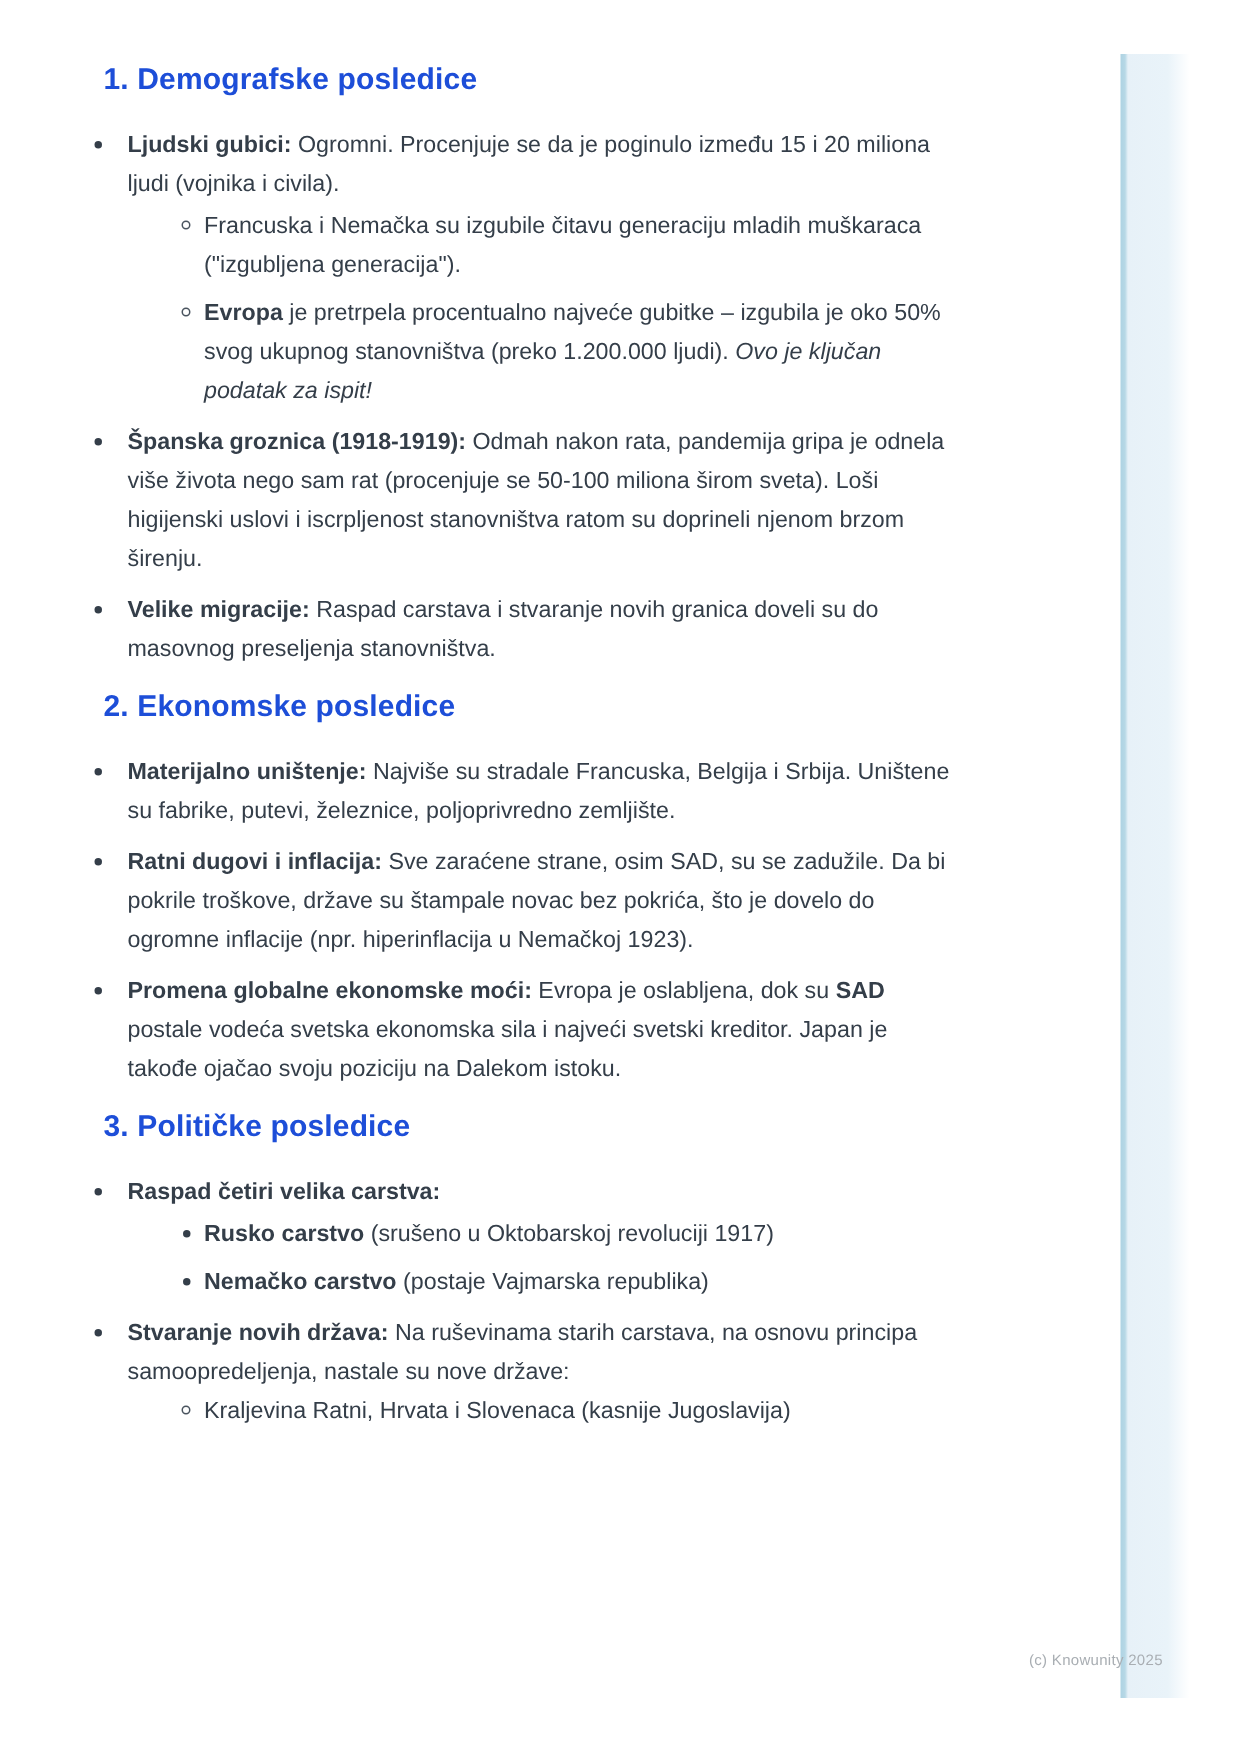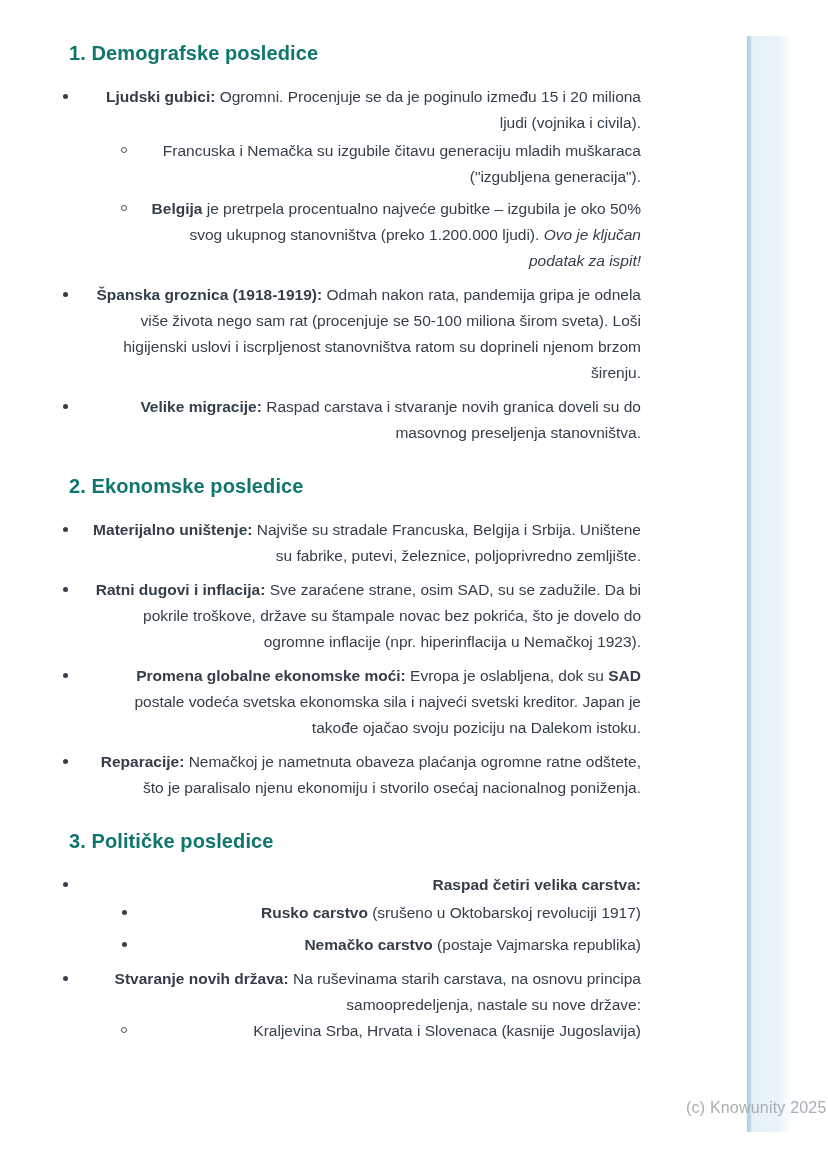--- a/index.html
+++ b/index.html
@@ -20,56 +20,55 @@
       #aed3e3 0px, #b7d8e6 3px,
       #e7f1f8 5px, #e9f3f9 68%,
       rgba(255,255,255,0) 100%);
     z-index: 1;
   }
 
   
   .watermark {
     position: absolute;
     left: 686px; top: 1101px;
-    font-size: 16px; line-height: 14px;
+    font-size: 10px; line-height: 14px;
     color: #a9aeb3;
     z-index: 3;
     letter-spacing: 0.2px;
     white-space: nowrap;
   }
 
   .content {
     position: absolute;
     left: 69px; top: 40px;
     width: 572px;
     z-index: 2;
     color: #343e49;
     font-size: 15.5px;
     line-height: 26px;
   }
 
   section.block { margin: 0; }
-  section.block + section.block { margin-top: 27px; }
+  section.block + section.block { margin-top: 12px; }
 
   h2.heading {
     margin: 0 0 18px 0;
     font-size: 20px;
     line-height: 26px;
     font-weight: 700;
-    color: #0f766e;
+    color: #1d4ed8;
     letter-spacing: 0.1px;
   }
 
   ul.list, ul.sub { list-style: none; margin: 0; padding: 0; }
 
   li.li {
     position: relative;
     padding-left: 16px;
     margin-bottom: 8px;
-    text-align: right;
   }
   li.li:last-child { margin-bottom: 0; }
 
   .txt { margin: 0; }
 
   
   .mk { position: absolute; display: block; }
   .mk.disc {
     width: 5px; height: 5px; border-radius: 50%;
     background: #343e49;
@@ -107,21 +106,21 @@
       <li class="li">
         <span class="mk disc"></span>
         <p class="txt"><span class="b">Ljudski gubici:</span><span> Ogromni. Procenjuje se da je poginulo između 15 i 20 miliona ljudi (vojnika i civila).</span></p>
         <ul class="sub">
           <li class="li">
             <span class="mk circ"></span>
             <p class="txt"><span>Francuska i Nemačka su izgubile čitavu generaciju mladih muškaraca ("izgubljena generacija").</span></p>
           </li>
           <li class="li">
             <span class="mk circ"></span>
-            <p class="txt"><span class="b">Belgija</span><span> je pretrpela procentualno najveće gubitke – izgubila je oko 50% svog ukupnog stanovništva (preko 1.200.000 ljudi). </span><span class="i">Ovo je ključan podatak za ispit!</span></p>
+            <p class="txt"><span class="b">Evropa</span><span> je pretrpela procentualno najveće gubitke – izgubila je oko 50% svog ukupnog stanovništva (preko 1.200.000 ljudi). </span><span class="i">Ovo je ključan podatak za ispit!</span></p>
           </li>
         </ul>
       </li>
       <li class="li">
         <span class="mk disc"></span>
         <p class="txt"><span class="b">Španska groznica (1918-1919):</span><span> Odmah nakon rata, pandemija gripa je odnela više života nego sam rat (procenjuje se 50-100 miliona širom sveta). Loši higijenski uslovi i iscrpljenost stanovništva ratom su doprineli njenom brzom širenju.</span></p>
       </li>
       <li class="li">
         <span class="mk disc"></span>
         <p class="txt"><span class="b">Velike migracije:</span><span> Raspad carstava i stvaranje novih granica doveli su do masovnog preseljenja stanovništva.</span></p>
@@ -137,24 +136,20 @@
         <p class="txt"><span class="b">Materijalno uništenje:</span><span> Najviše su stradale Francuska, Belgija i Srbija. Uništene su fabrike, putevi, železnice, poljoprivredno zemljište.</span></p>
       </li>
       <li class="li">
         <span class="mk disc"></span>
         <p class="txt"><span class="b">Ratni dugovi i inflacija:</span><span> Sve zaraćene strane, osim SAD, su se zadužile. Da bi pokrile troškove, države su štampale novac bez pokrića, što je dovelo do ogromne inflacije (npr. hiperinflacija u Nemačkoj 1923).</span></p>
       </li>
       <li class="li">
         <span class="mk disc"></span>
         <p class="txt"><span class="b">Promena globalne ekonomske moći:</span><span> Evropa je oslabljena, dok su </span><span class="b">SAD</span><span> postale vodeća svetska ekonomska sila i najveći svetski kreditor. Japan je takođe ojačao svoju poziciju na Dalekom istoku.</span></p>
       </li>
-      <li class="li">
-        <span class="mk disc"></span>
-        <p class="txt"><span class="b">Reparacije:</span><span> Nemačkoj je nametnuta obaveza plaćanja ogromne ratne odštete, što je paralisalo njenu ekonomiju i stvorilo osećaj nacionalnog poniženja.</span></p>
-      </li>
     </ul>
   </section>
 
   <section class="block">
     <h2 class="heading">3. Političke posledice</h2>
     <ul class="list">
       <li class="li">
         <span class="mk disc"></span>
         <p class="txt"><span class="b">Raspad četiri velika carstva:</span></p>
         <ul class="sub">
@@ -167,20 +162,20 @@
             <p class="txt"><span class="b">Nemačko carstvo</span><span> (postaje Vajmarska republika)</span></p>
           </li>
         </ul>
       </li>
       <li class="li">
         <span class="mk disc"></span>
         <p class="txt"><span class="b">Stvaranje novih država:</span><span> Na ruševinama starih carstava, na osnovu principa samoopredeljenja, nastale su nove države:</span></p>
         <ul class="sub tight">
           <li class="li">
             <span class="mk circ"></span>
-            <p class="txt"><span>Kraljevina Srba, Hrvata i Slovenaca (kasnije Jugoslavija)</span></p>
+            <p class="txt"><span>Kraljevina Ratni, Hrvata i Slovenaca (kasnije Jugoslavija)</span></p>
           </li>
         </ul>
       </li>
     </ul>
   </section>
 
 </main>
 
 </body></html>

